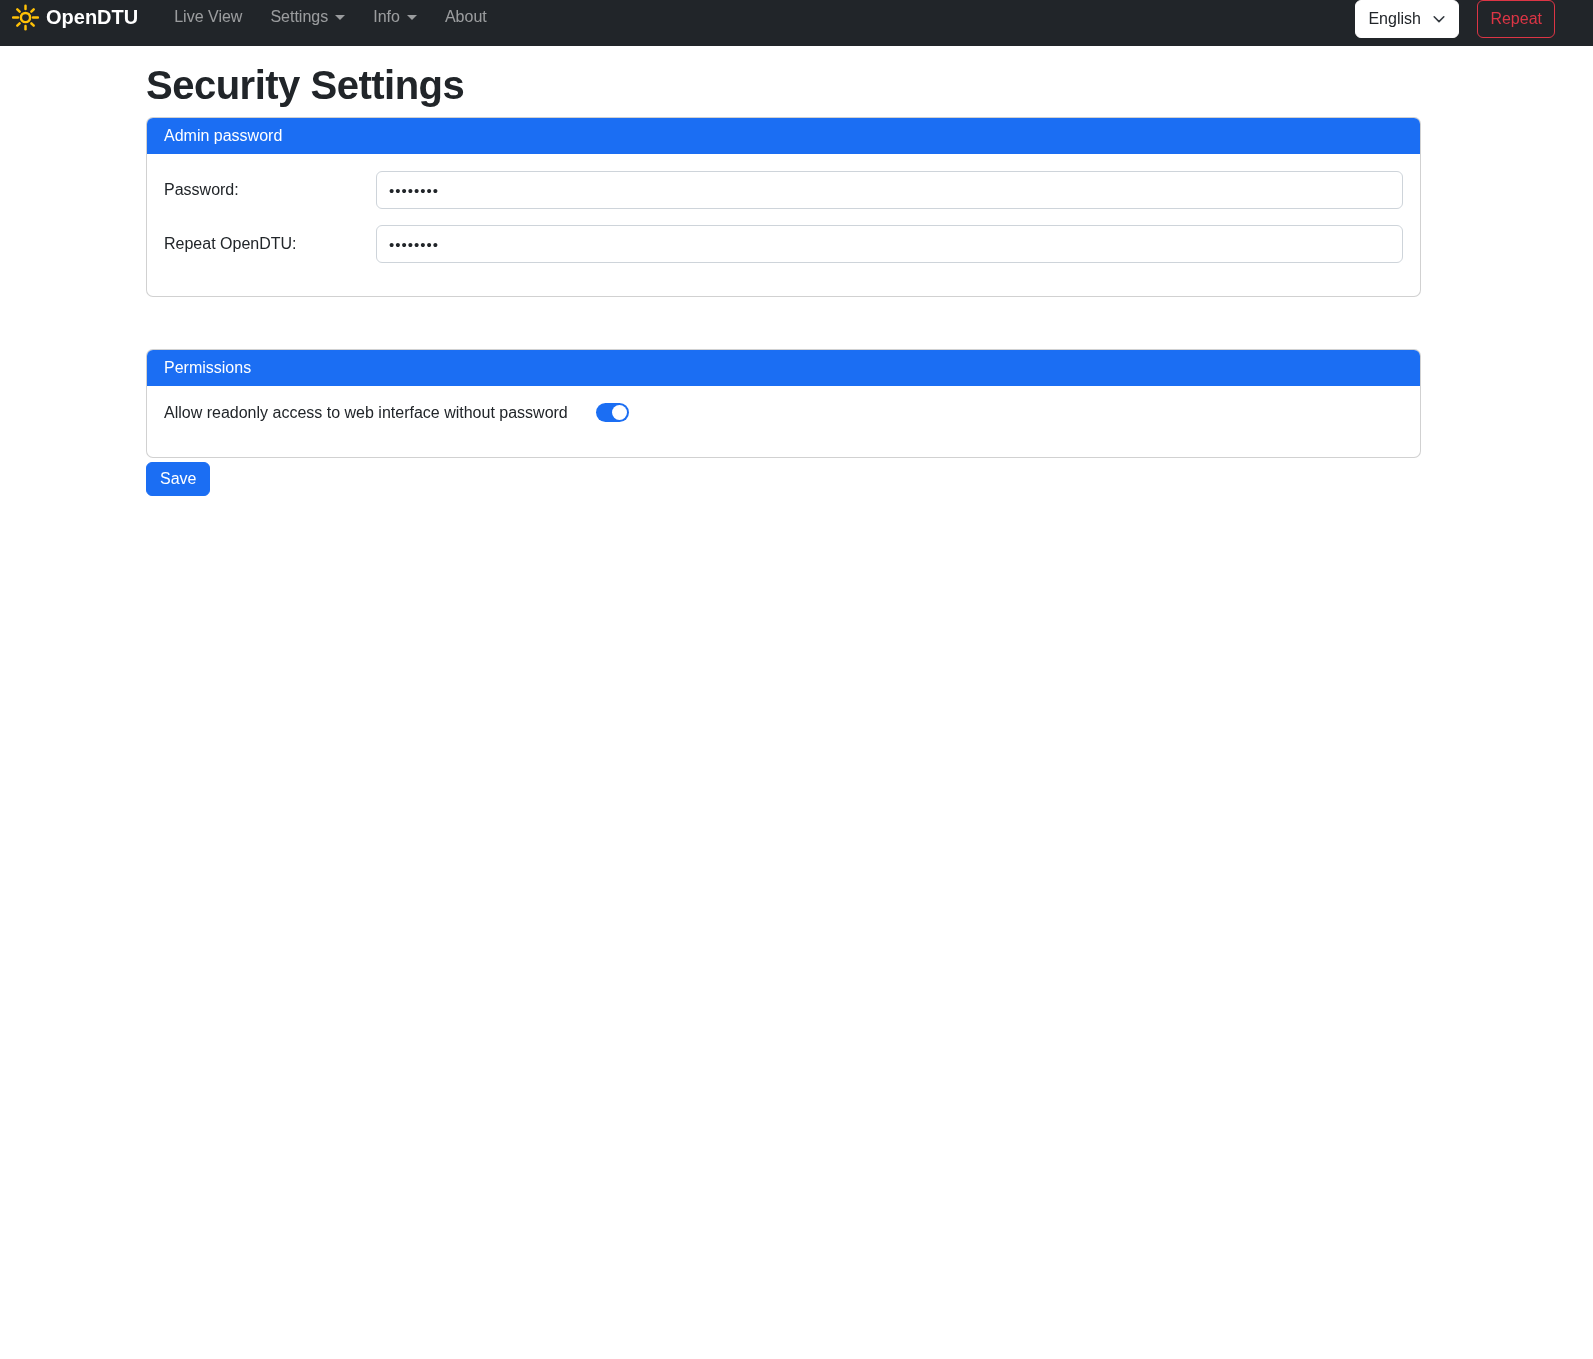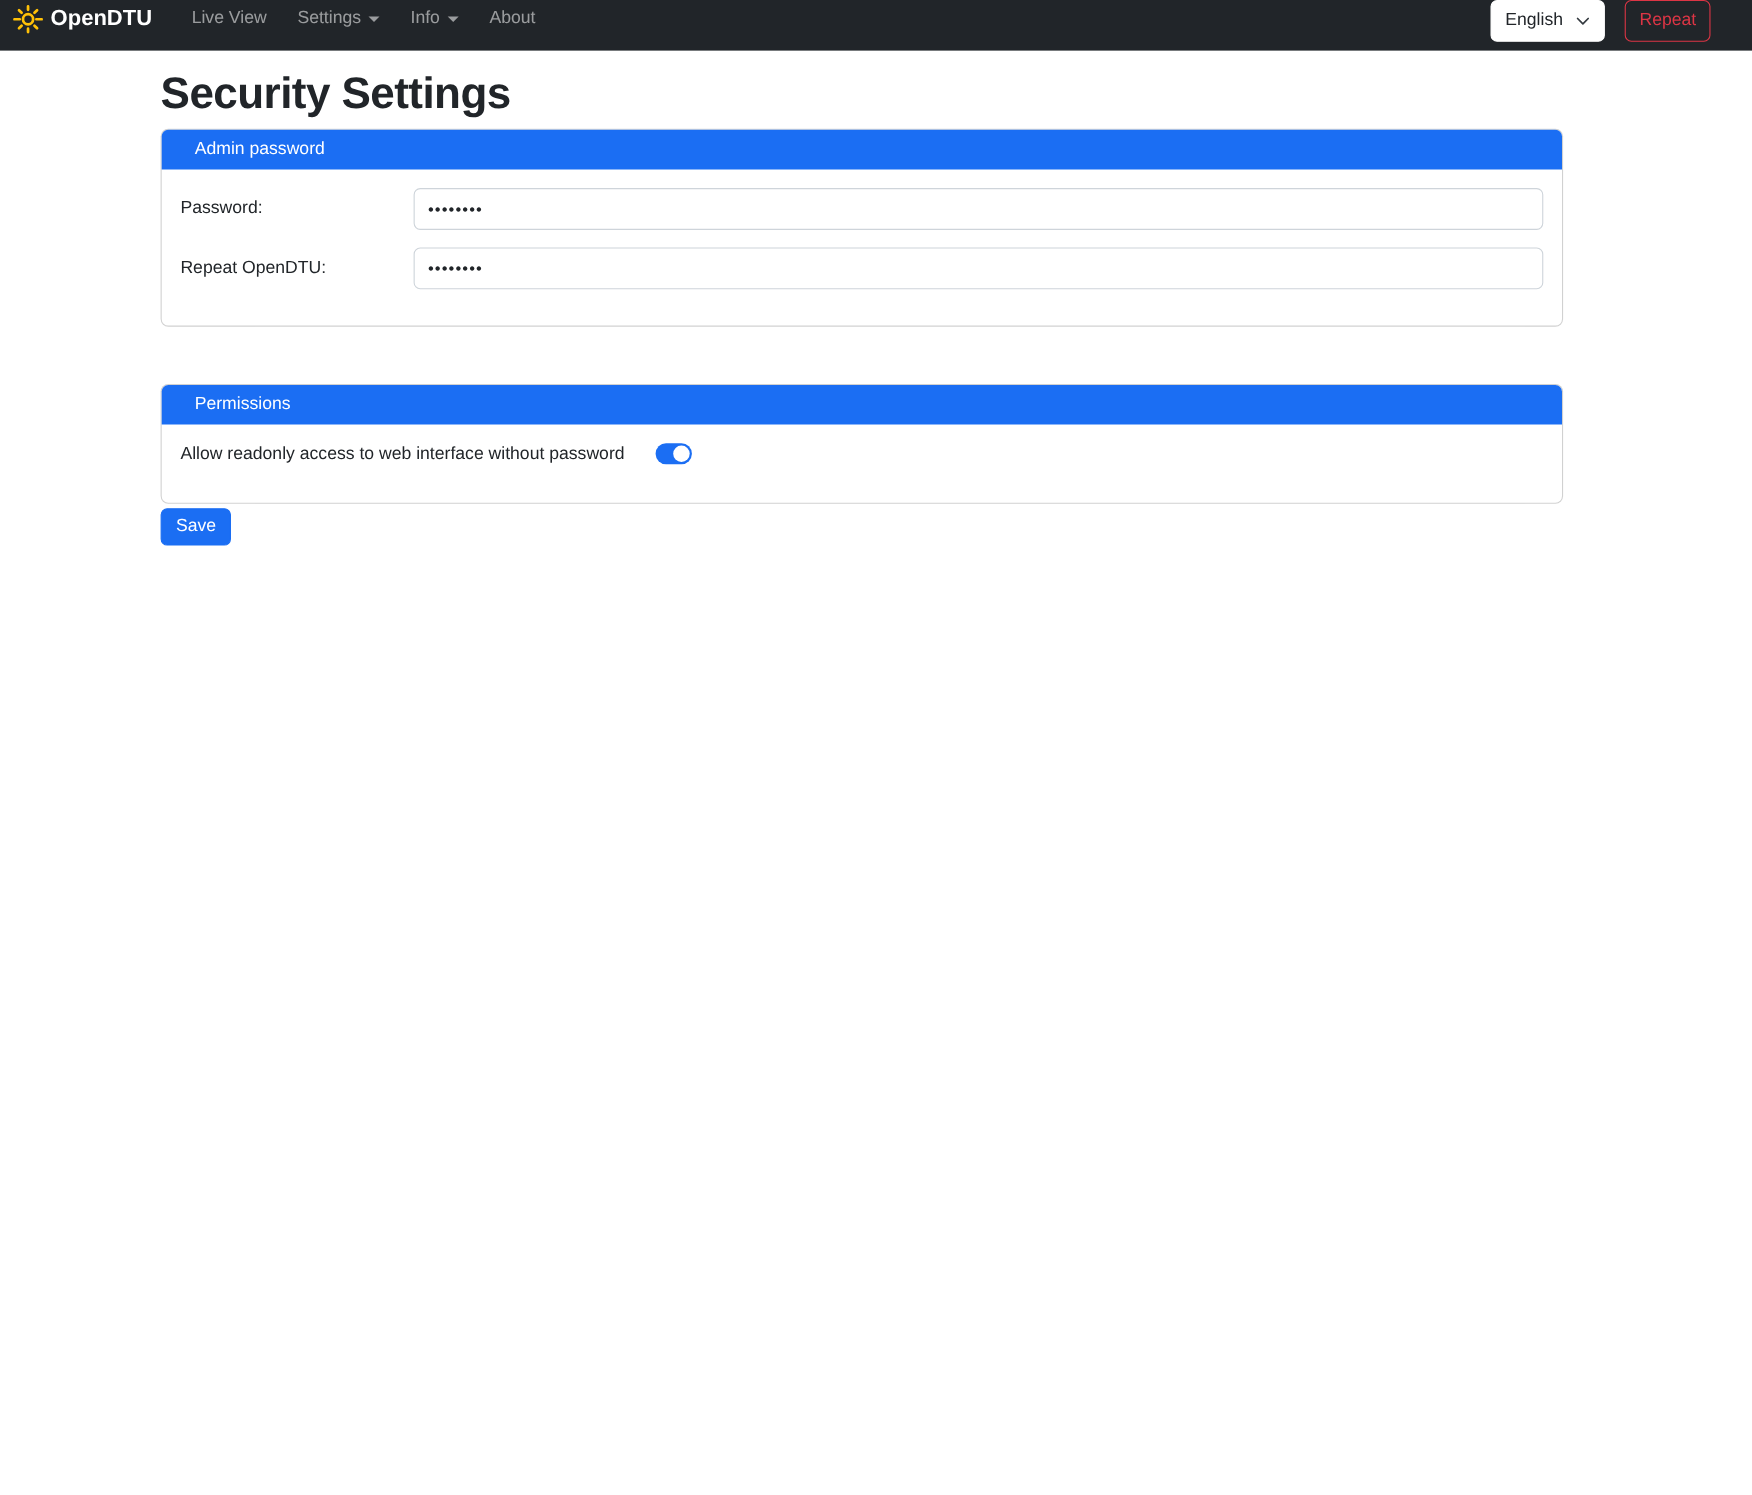--- a/index.html
+++ b/index.html
@@ -78,21 +78,21 @@
 
   
   .card {
     border: 1px solid rgba(0,0,0,0.18);
     border-radius: 7px;
     background: #ffffff;
   }
   .card-header {
     background: #1b6ef3;
     color: #ffffff;
-    padding: 9px 30px;
+    padding: 9px 17px;
     border-radius: 6px 6px 0 0;
     font-size: 16px;
   }
   .card-body { padding: 17px; }
 
   .form-row { display: flex; align-items: center; margin-bottom: 16px; }
   .form-row label { width: 212px; flex: 0 0 212px; font-size: 16px; }
   .form-row input {
     flex: 1;
     height: 38px;

